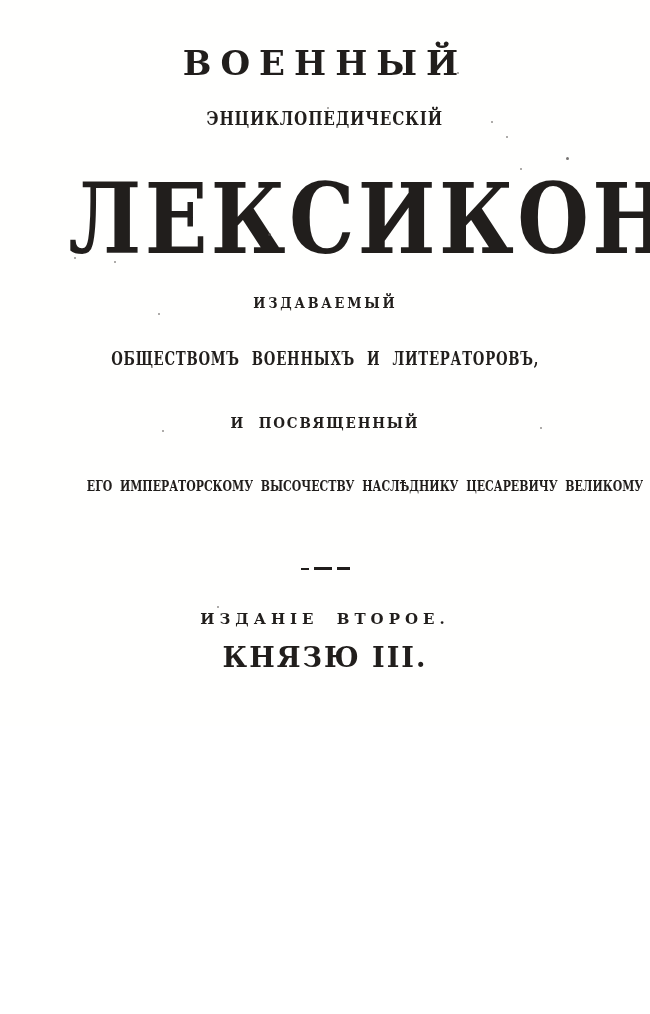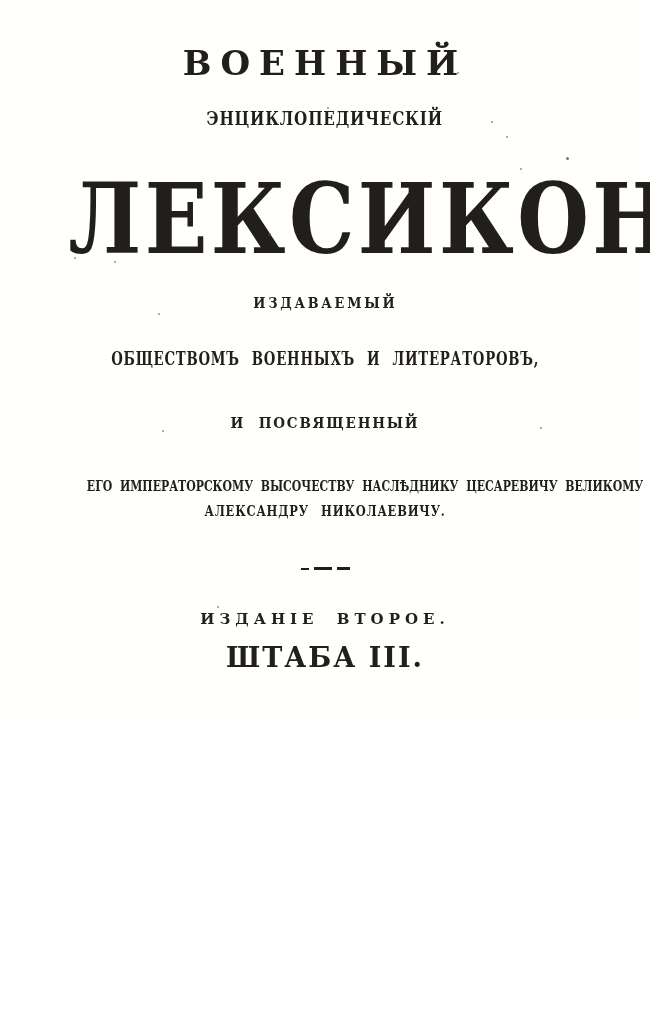--- a/index.html
+++ b/index.html
@@ -109,36 +109,33 @@
   </div>
 
   <div class="line ded-intro">
     <span class="tx">И ПОСВЯЩЕННЫЙ</span>
   </div>
 
   <div class="line ded-1">
     <span class="tx">ЕГО ИМПЕРАТОРСКОМУ ВЫСОЧЕСТВУ НАСЛѢДНИКУ ЦЕСАРЕВИЧУ ВЕЛИКОМУ КНЯЗЮ</span>
   </div>
 
-  <div class="line ded-2">
-    <span class="tx">АЛЕКСАНДРУ НИКОЛАЕВИЧУ.</span>
-  </div>
 
   <div class="divider div1">
     <span class="seg s1"></span>
     <span class="seg s2"></span>
     <span class="seg s3"></span>
   </div>
 
   <div class="line edition">
     <span class="tx">ИЗДАНІЕ ВТОРОЕ.</span>
   </div>
 
   <div class="line volume">
-    <span class="tx">ШТАБА III.</span>
+    <span class="tx">КНЯЗЮ III.</span>
   </div>
 
   <div class="divider div2">
     <span class="seg s1"></span>
     <span class="seg s2"></span>
   </div>
 
 
 
   <div class="line year">

